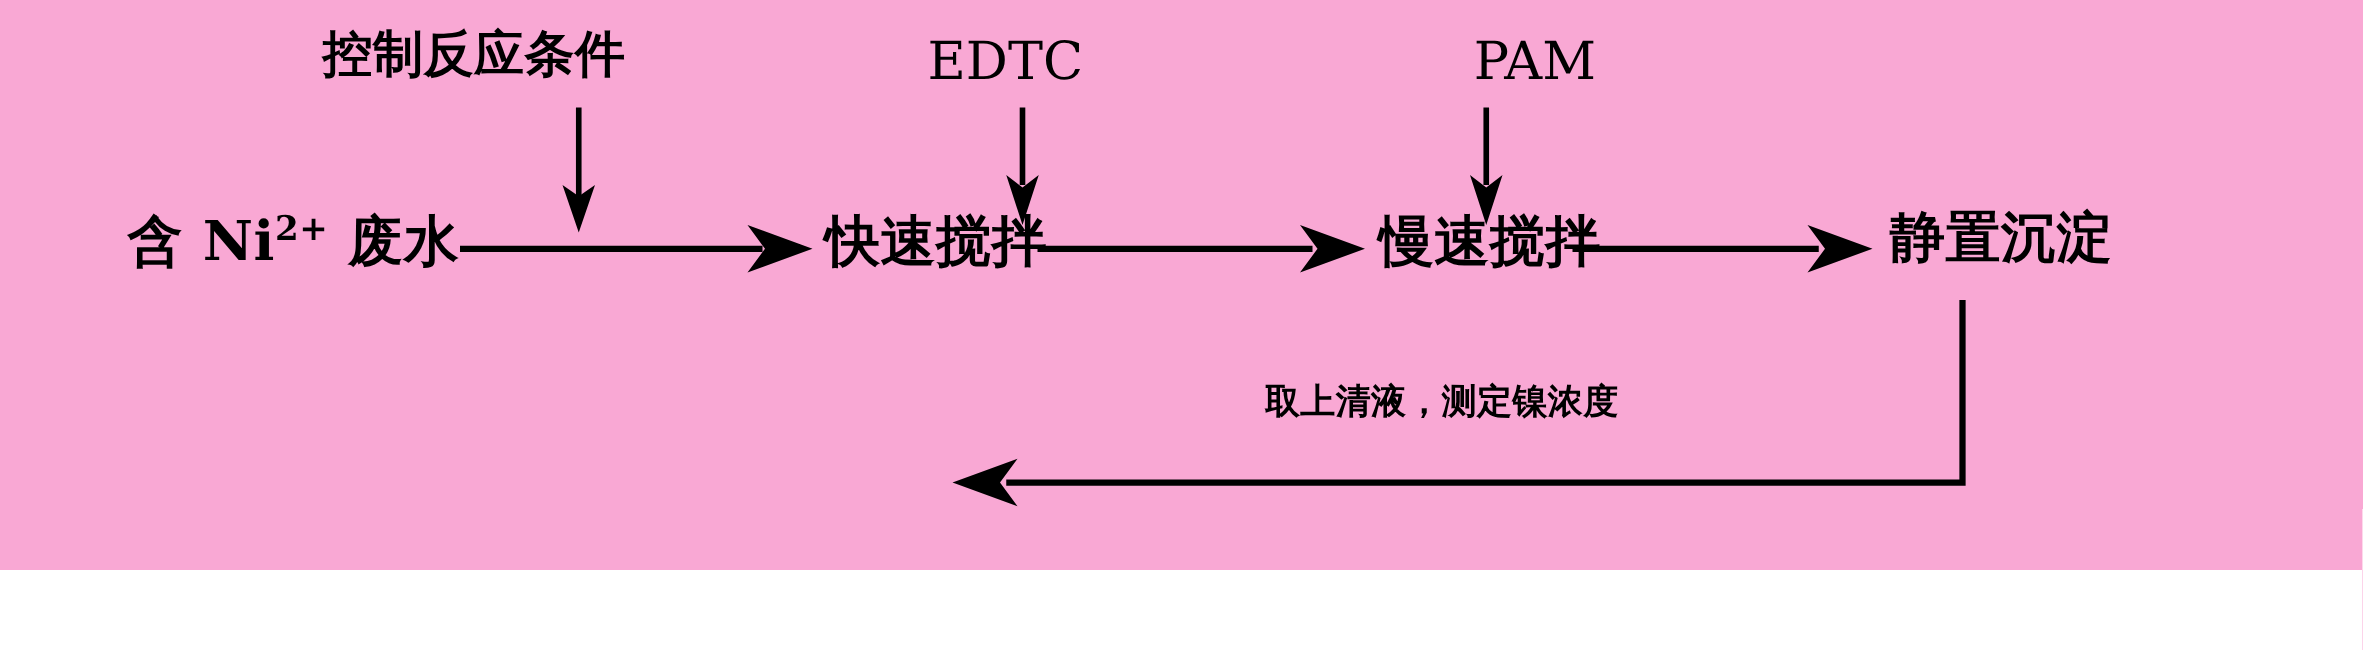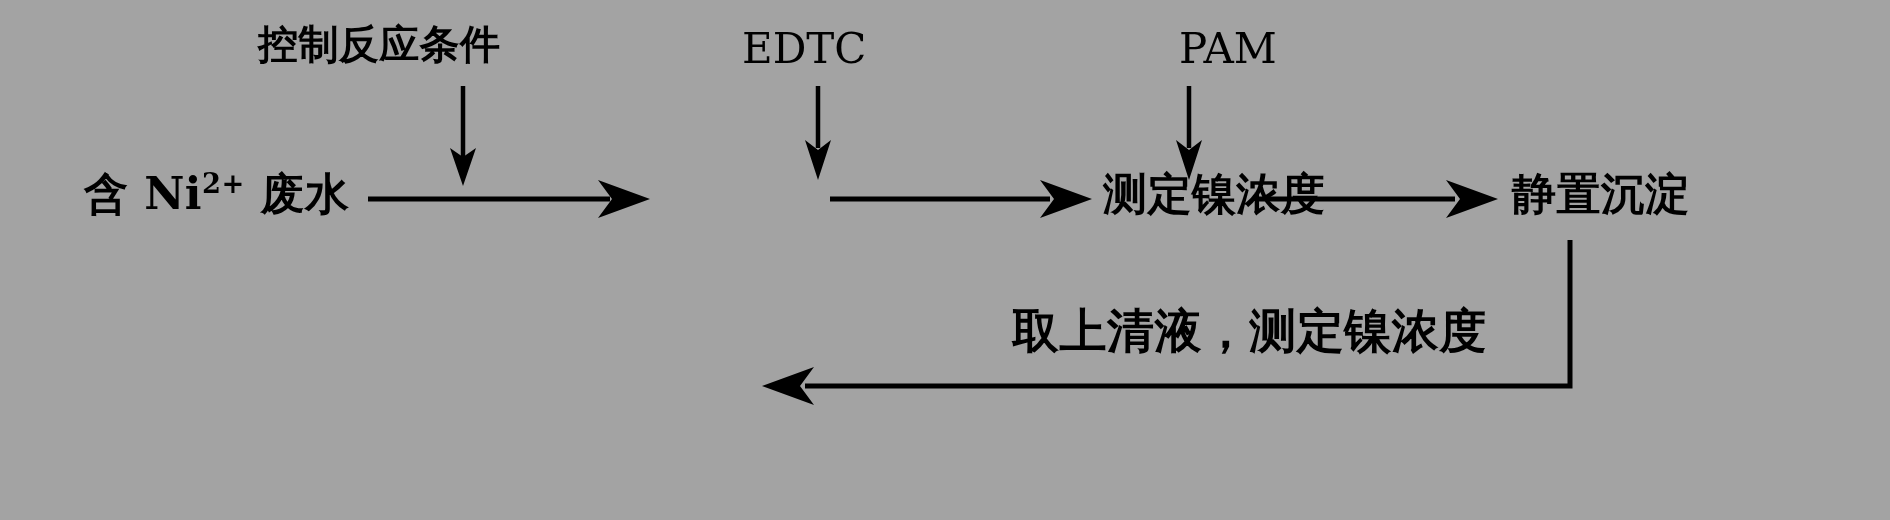--- a/index.html
+++ b/index.html
@@ -1,20 +1,20 @@
 <!DOCTYPE html>
 <html><head>
 <meta charset="utf-8">
 <style>
   html,body{margin:0;padding:0;background:#ffffff;}
   #canvas{
     position:relative;
     width:1890px;
-    height:520px;
-    background:#a3a3a3;
+    height:456px;
+    background:#f9a8d4;
     overflow:hidden;
     font-family:"DejaVu Serif","Liberation Serif",serif;
     color:#000000;
   }
   .node{
     position:absolute;
     white-space:nowrap;
     color:#000;
     line-height:1;
   }
@@ -95,25 +95,26 @@
       <polygon class="head" points="762,386 814,367 800,386 814,405"></polygon>
     </g>
   </svg>
 
   <div class="node cjk n-label" style="left:258px; top:24px;">控制反应条件</div>
 
   <div class="node latin n-latin" style="left:742px; top:28px;">EDTC</div>
 
   <div class="node latin n-latin" style="left:1131px; top:28px;margin-left:48px;">PAM</div>
 
-  <div class="node cjk n-main" style="left:84px; top:172px;">
+  <div class="node cjk n-main" style="left:102px; top:172px;">
     <span>含 Ni</span><span class="sup">2+</span><span> 废水</span>
   </div>
 
+  <div class="node cjk n-main" style="left:660px; top:172px;">快速搅拌</div>
 
-  <div class="node cjk n-main" style="left:1103px; top:172px;">测定镍浓度</div>
+  <div class="node cjk n-main" style="left:1103px; top:172px;">慢速搅拌</div>
 
-  <div class="node cjk n-main" style="left:1512px; top:172px;">静置沉淀</div>
+  <div class="node cjk n-main" style="left:1512px; top:172px;font-family:Liberation Mono, monospace;">静置沉淀</div>
 
-  <div class="node cjk n-main" style="left:1012px; top:307px; font-size:47px;">取上清液，测定镍浓度</div>
+  <div class="node cjk n-main" style="left:1012px; top:307px; font-size:28px;">取上清液，测定镍浓度</div>
 
 
 </div>
 
 </body></html>

